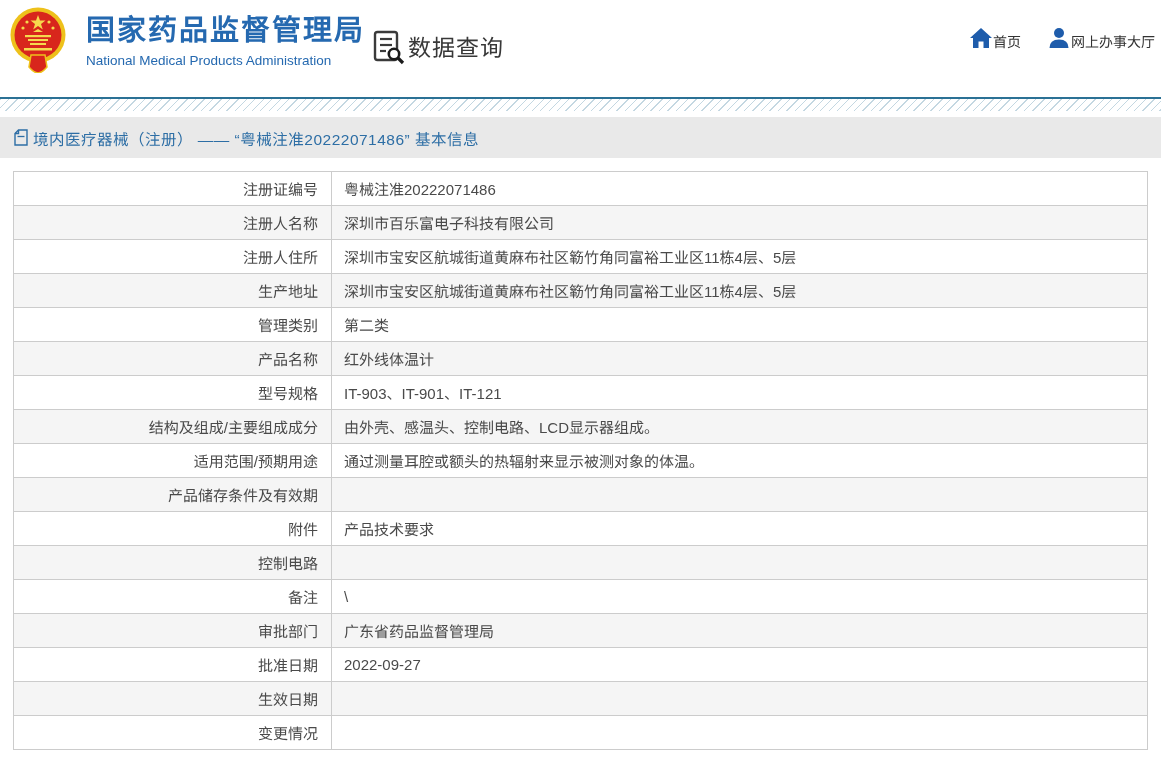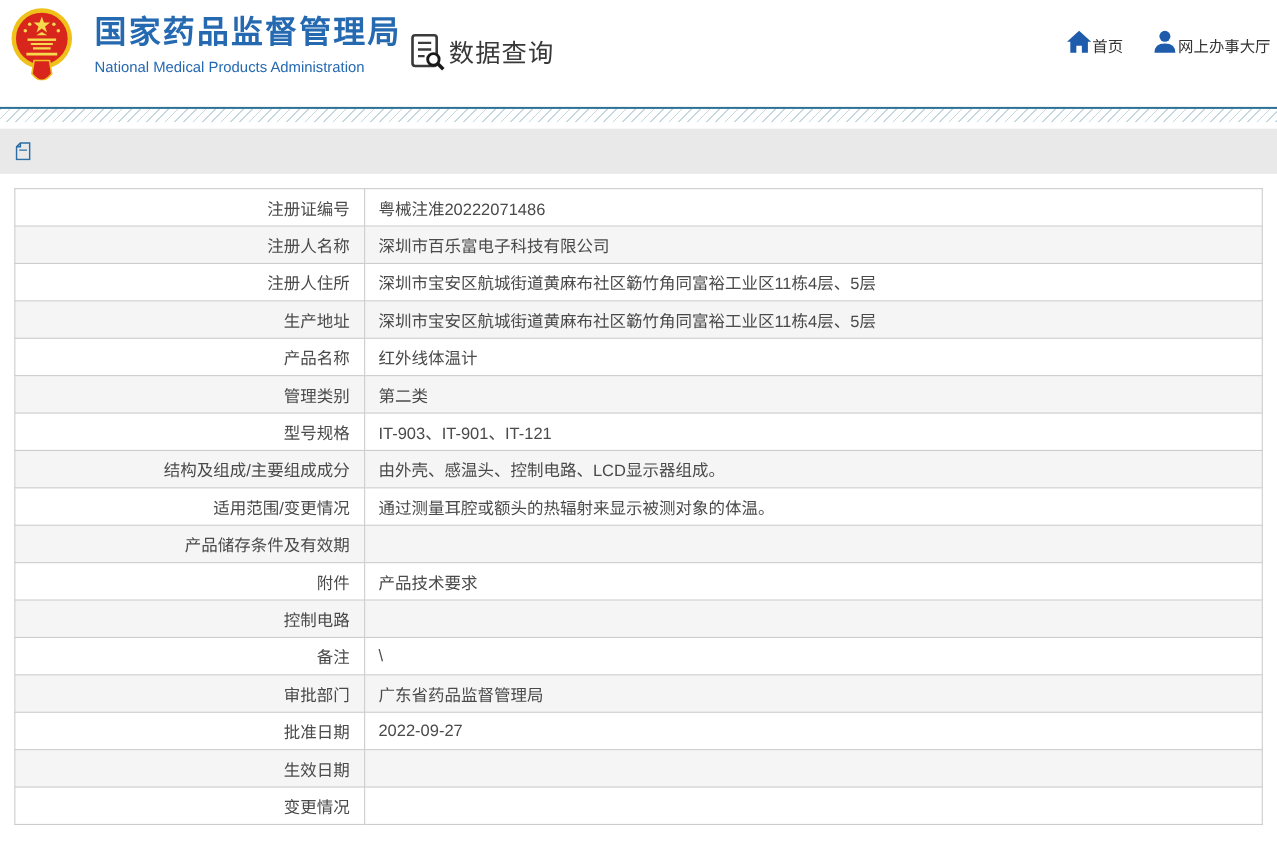--- a/index.html
+++ b/index.html
@@ -155,20 +155,21 @@
   <div class="divider-hatch"></div>
 
   <div class="title-bar">
     <span class="doc-icon">
       <svg width="14" height="17" viewBox="0 0 14 17">
         <path d="M4.5 1 H13 V16 H1 V4.5 Z" fill="none" stroke="#2d6ea5" stroke-width="1.4"></path>
         <path d="M4.5 1 V4.5 H1" fill="none" stroke="#2d6ea5" stroke-width="1.4"></path>
         <line x1="3.5" y1="7.5" x2="10.5" y2="7.5" stroke="#2d6ea5" stroke-width="1.3"></line>
       </svg>
     </span>
+    <span class="page-title">境内医疗器械（注册） —— “粤械注准20222071486” 基本信息</span>
   </div>
 
   <div class="table-wrap">
     <table class="info">
       <tbody>
           <tr>
     <td class="field-label">注册证编号</td>
     <td class="field-value">粤械注准20222071486</td>
   </tr>
           <tr>
@@ -177,37 +178,37 @@
   </tr>
           <tr>
     <td class="field-label">注册人住所</td>
     <td class="field-value">深圳市宝安区航城街道黄麻布社区簕竹角同富裕工业区11栋4层、5层</td>
   </tr>
           <tr>
     <td class="field-label">生产地址</td>
     <td class="field-value">深圳市宝安区航城街道黄麻布社区簕竹角同富裕工业区11栋4层、5层</td>
   </tr>
           <tr>
+    <td class="field-label">管理类别</td>
+    <td class="field-value">第二类</td>
+  </tr>
+          <tr>
     <td class="field-label">产品名称</td>
     <td class="field-value">红外线体温计</td>
   </tr>
           <tr>
-    <td class="field-label">管理类别</td>
-    <td class="field-value">第二类</td>
-  </tr>
-          <tr>
     <td class="field-label">型号规格</td>
     <td class="field-value">IT-903、IT-901、IT-121</td>
   </tr>
           <tr>
     <td class="field-label">结构及组成/主要组成成分</td>
     <td class="field-value">由外壳、感温头、控制电路、LCD显示器组成。</td>
   </tr>
           <tr>
-    <td class="field-label">适用范围/变更情况</td>
+    <td class="field-label">适用范围/预期用途</td>
     <td class="field-value">通过测量耳腔或额头的热辐射来显示被测对象的体温。</td>
   </tr>
           <tr>
     <td class="field-label">产品储存条件及有效期</td>
     <td class="field-value"></td>
   </tr>
           <tr>
     <td class="field-label">附件</td>
     <td class="field-value">产品技术要求</td>
   </tr>

